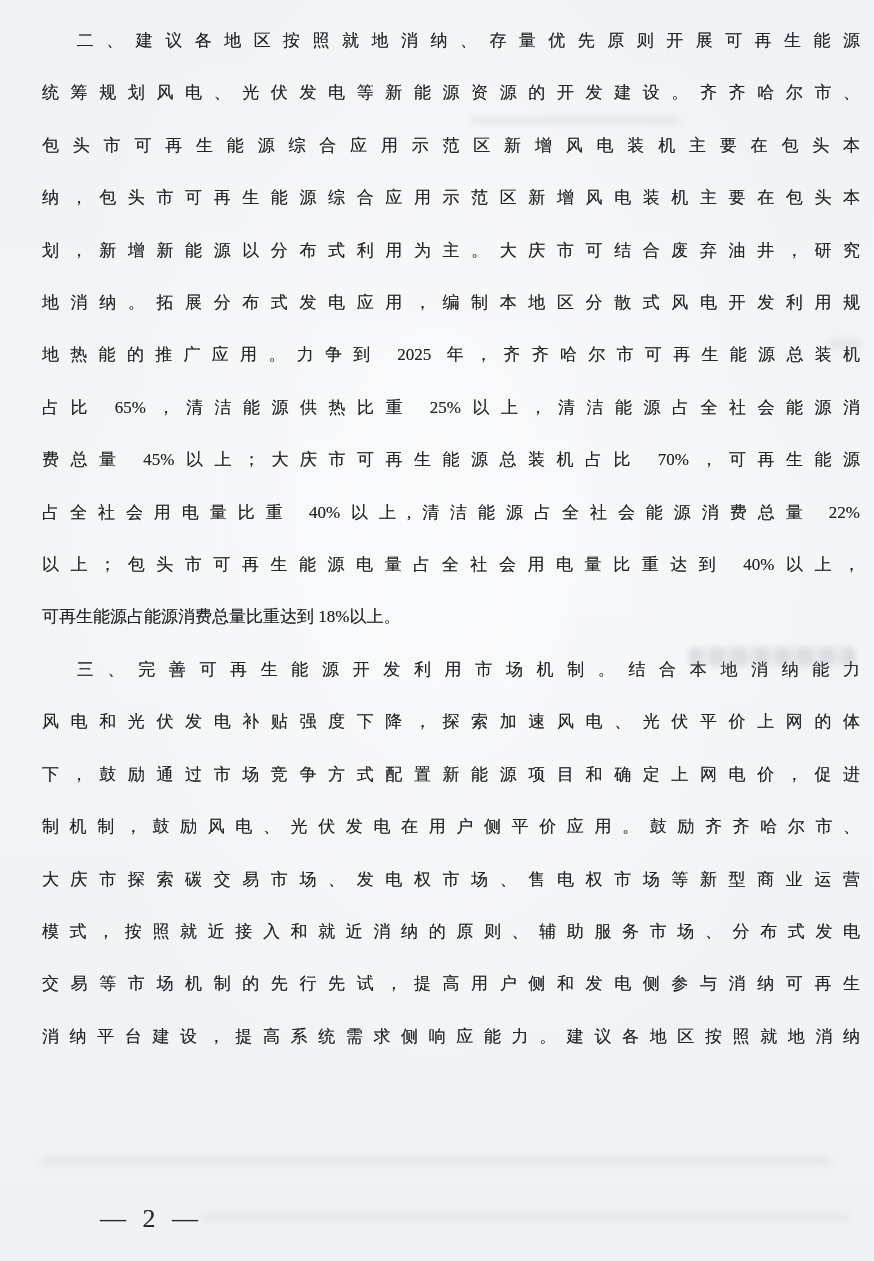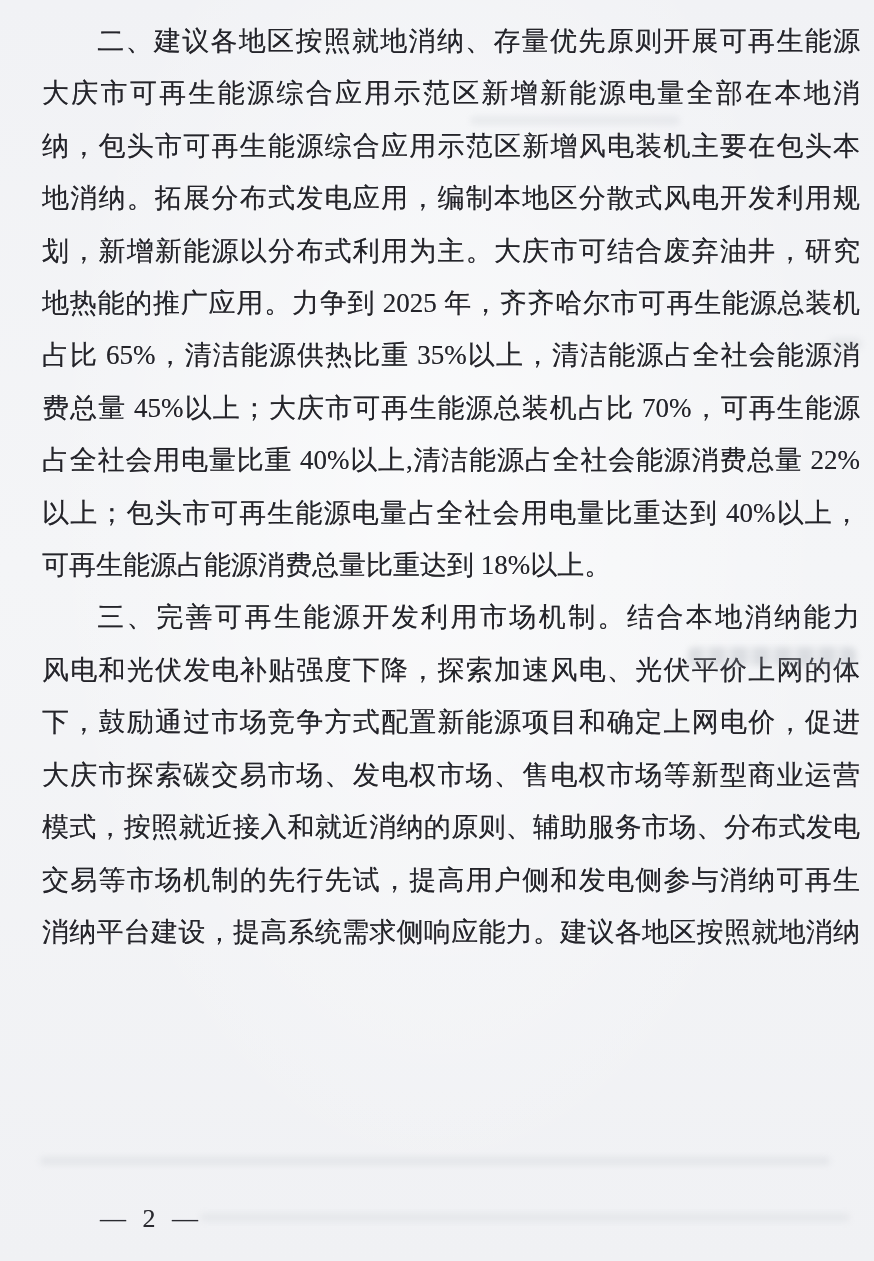--- a/index.html
+++ b/index.html
@@ -21,21 +21,21 @@
       radial-gradient(ellipse at 50% 40%, rgba(255,255,255,0.55) 0%, rgba(255,255,255,0) 65%),
       linear-gradient(180deg, #f1f2f5 0%, #f4f5f7 45%, #f0f1f4 100%);
   }
   .doc {
     position: absolute;
     top: 0; left: 0; right: 0;
     padding: 15px 14px 0 42px;
     color: #24242a;
   }
   .line {
-    font-size: 27px;
+    font-size: 17px;
     line-height: 52.4px;
     font-weight: 500;
     letter-spacing: 0;
     text-align: justify;
     text-align-last: justify;
     text-shadow: 0 0 0.6px rgba(36,36,42,0.55);
     white-space: normal;
   }
   .line.indent {
     text-indent: 2.05em;
@@ -68,33 +68,35 @@
   .a4 { left: 200px; top: 1213px; width: 650px; height: 9px;  opacity: 0.14; }
   .a5 { left: 828px; top: 338px;  width: 34px;  height: 12px; opacity: 0.18; }
 </style>
 </head>
 <body>
 
 <div class="page">
 
   <div class="doc">
     <div class="line indent">二、建议各地区按照就地消纳、存量优先原则开展可再生能源</div>
-    <div class="line">大庆市可再生能源综合应用示范区新增新能源电量全部在本地消</div>
+    <div class="line">统筹规划风电、光伏发电等新能源资源的开发建设。齐齐哈尔市、</div>
+    <div class="line">包头市可再生能源综合应用示范区新增风电装机主要在包头本</div>
     <div class="line">纳，包头市可再生能源综合应用示范区新增风电装机主要在包头本</div>
+    <div class="line">划，新增新能源以分布式利用为主。大庆市可结合废弃油井，研究</div>
     <div class="line">地消纳。拓展分布式发电应用，编制本地区分散式风电开发利用规</div>
-    <div class="line">划，新增新能源以分布式利用为主。大庆市可结合废弃油井，研究</div>
     <div class="line">地热能的推广应用。力争到 2025 年，齐齐哈尔市可再生能源总装机</div>
-    <div class="line">占比 65%，清洁能源供热比重 35%以上，清洁能源占全社会能源消</div>
+    <div class="line">占比 65%，清洁能源供热比重 25%以上，清洁能源占全社会能源消</div>
     <div class="line">费总量 45%以上；大庆市可再生能源总装机占比 70%，可再生能源</div>
     <div class="line">占全社会用电量比重 40%以上,清洁能源占全社会能源消费总量 22%</div>
     <div class="line">以上；包头市可再生能源电量占全社会用电量比重达到 40%以上，</div>
     <div class="line end">可再生能源占能源消费总量比重达到 18%以上。</div>
     <div class="line indent">三、完善可再生能源开发利用市场机制。结合本地消纳能力</div>
     <div class="line">风电和光伏发电补贴强度下降，探索加速风电、光伏平价上网的体</div>
     <div class="line">下，鼓励通过市场竞争方式配置新能源项目和确定上网电价，促进</div>
+    <div class="line">制机制，鼓励风电、光伏发电在用户侧平价应用。鼓励齐齐哈尔市、</div>
     <div class="line">大庆市探索碳交易市场、发电权市场、售电权市场等新型商业运营</div>
     <div class="line">模式，按照就近接入和就近消纳的原则、辅助服务市场、分布式发电</div>
     <div class="line">交易等市场机制的先行先试，提高用户侧和发电侧参与消纳可再生</div>
     <div class="line">消纳平台建设，提高系统需求侧响应能力。建议各地区按照就地消纳</div>
   </div>
 
   <div class="footer">— 2 —</div>
 
   <div class="artifact a1"></div>
   <div class="artifact a2"></div>

